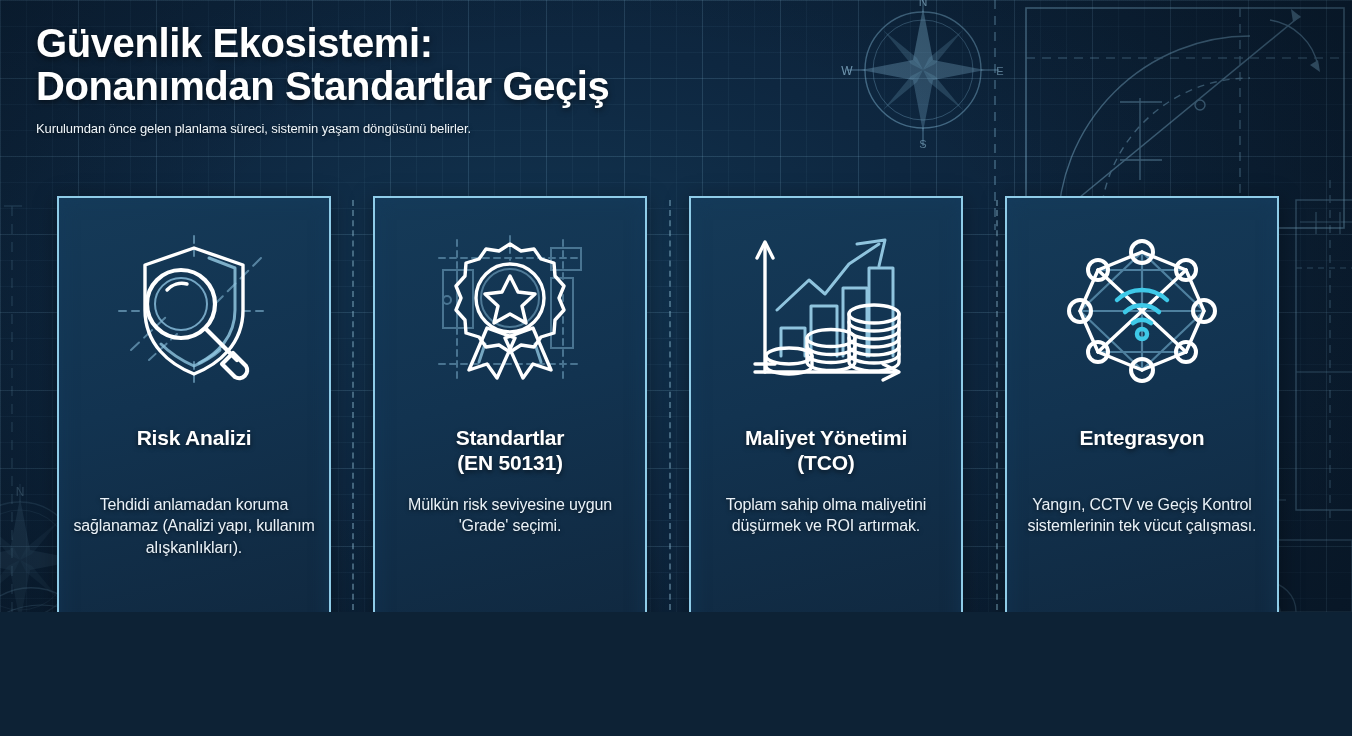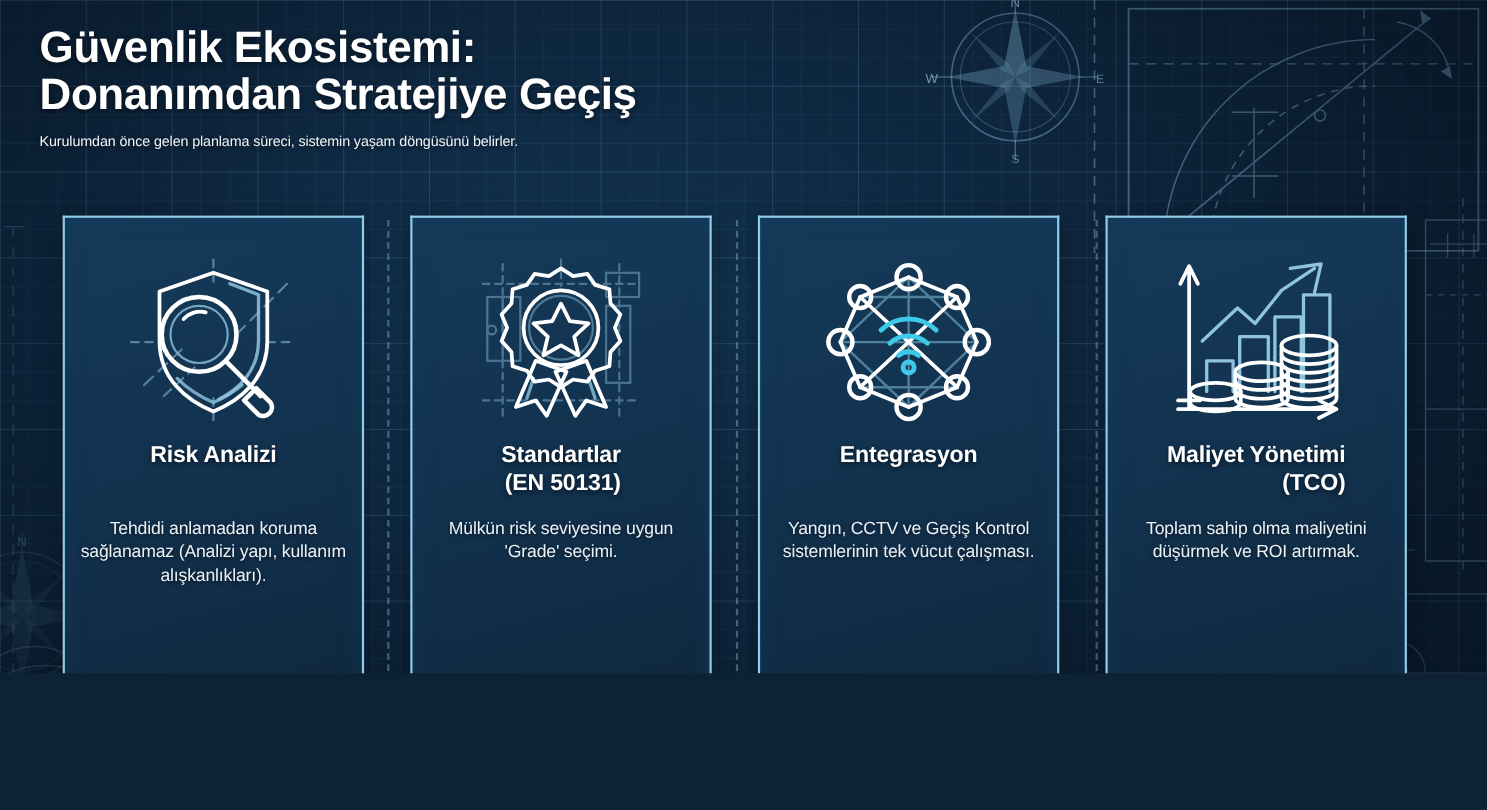--- a/index.html
+++ b/index.html
@@ -63,22 +63,22 @@
     border:2px solid #8fcce8;
     border-bottom:none;
     box-shadow:0 0 18px rgba(20,60,95,.6) inset, 0 4px 22px rgba(0,0,0,.35);
     display:flex; flex-direction:column; align-items:center;
     padding:22px 14px 0 14px;
   }
   .icon-box{ height:182px; display:flex; align-items:center; justify-content:center; width:100%; }
   .icon-box svg{ display:block; }
   .card-title{
     color:#ffffff; font-size:21px; font-weight:700; line-height:1.18;
-    text-align:right; letter-spacing:-.2px; text-shadow:0 2px 5px rgba(0,0,0,.6);
-    min-height:52px; display:flex; align-items:flex-start; justify-content:center;
+    text-align:center; letter-spacing:-.2px; text-shadow:0 2px 5px rgba(0,0,0,.6);
+    min-height:52px; display:flex; align-items:flex-start; justify-content:center;margin-top:24px;
   }
   .card-desc{
     margin-top:16px; color:#eaf2f8; font-size:16px; line-height:1.33;
     text-align:center; letter-spacing:-.15px; text-shadow:0 1px 4px rgba(0,0,0,.6);
   }
   
   .base{ position:relative; width:274px; height:96px; margin-top:-2px; }
   .base svg{ display:block; }
   
   .stroke-w{ fill:none; stroke:#ffffff; stroke-width:4.2; stroke-linecap:round; stroke-linejoin:round; }
@@ -182,21 +182,21 @@
 
   <div class="sep" style="left:352px; top:200px;"></div>
   <div class="sep" style="left:669px; top:200px;"></div>
   <div class="sep" style="left:996px; top:200px;"></div>
 
   <div class="vignette"></div>
 
   <div class="header">
     <h1 class="title">
       <span>Güvenlik Ekosistemi:</span>
-      <span class="l2">Donanımdan Stratejiye Geçiş</span>
+      <span class="l2">Donanımdan Standartlar Geçiş</span>
     </h1>
     <p class="subtitle">Kurulumdan önce gelen planlama süreci, sistemin yaşam döngüsünü belirler.</p>
   </div>
 
   <div class="cards">
 
     <div class="card-wrap">
       <div class="card">
         <div class="icon-box">
           <svg width="158" height="158" viewBox="0 0 158 158">
@@ -289,20 +289,82 @@
           <path d="M6 22 L6 52 L137 96 L268 52 L268 22 L137 66 Z" fill="url(#frontFace1)" stroke="#8fcce8" stroke-width="1.6"></path>
           <path d="M6 22 L38 4 L137 38 L236 4 L268 22 L137 66 Z" fill="url(#topFace1)" opacity=".92" stroke="#bfe8f7" stroke-width="1.6"></path>
           <line x1="137" y1="66" x2="137" y2="96" stroke="#cfeefb" stroke-width="1.6"></line>
         </svg>
       </div>
     </div>
 
     <div class="card-wrap">
       <div class="card">
         <div class="icon-box">
+          <svg width="166" height="158" viewBox="0 0 166 158">
+
+            <g class="stroke-w2">
+              <line x1="22" y1="14" x2="22" y2="140"></line>
+              <path d="M14 26 L22 10 L30 26"></path>
+              <line x1="12" y1="140" x2="152" y2="140"></line>
+              <path d="M140 132 L156 140 L140 148"></path>
+              <line x1="12" y1="132" x2="32" y2="132"></line>
+            </g>
+
+            <g class="stroke-c">
+              <path d="M38 124 L38 96 L62 96 L62 124"></path>
+              <path d="M68 124 L68 74 L94 74 L94 124"></path>
+              <path d="M100 124 L100 56 L124 56 L124 124"></path>
+              <path d="M126 124 L126 36 L150 36 L150 124"></path>
+            </g>
+
+            <g class="stroke-c">
+              <polyline points="34,78 66,48 82,62 106,32 136,12"></polyline>
+              <path d="M114 12 L142 8 L136 34" fill="none"></path>
+            </g>
+
+            <g class="stroke-w2">
+
+              <ellipse cx="46" cy="124" rx="23" ry="8"></ellipse>
+              <path d="M23 124 L23 134 A23 8 0 0 0 69 134 L69 124"></path>
+
+              <ellipse cx="88" cy="106" rx="24" ry="8.5"></ellipse>
+              <path d="M64 106 L64 114 A24 8.5 0 0 0 112 114 L112 106"></path>
+              <path d="M64 114 L64 122 A24 8.5 0 0 0 112 122 L112 114"></path>
+              <path d="M64 122 L64 130 A24 8.5 0 0 0 112 130 L112 122"></path>
+
+              <ellipse cx="131" cy="82" rx="25" ry="9"></ellipse>
+              <path d="M106 82 L106 90 A25 9 0 0 0 156 90 L156 82"></path>
+              <path d="M106 90 L106 98 A25 9 0 0 0 156 98 L156 90"></path>
+              <path d="M106 98 L106 106 A25 9 0 0 0 156 106 L156 98"></path>
+              <path d="M106 106 L106 114 A25 9 0 0 0 156 114 L156 106"></path>
+              <path d="M106 114 L106 122 A25 9 0 0 0 156 122 L156 114"></path>
+              <path d="M106 122 L106 130 A25 9 0 0 0 156 130 L156 122"></path>
+            </g>
+          </svg>
+        </div>
+        <div class="card-title">
+          <span>
+            <span>Maliyet Yönetimi</span><br>
+            <span>(TCO)</span>
+          </span>
+        </div>
+        <div class="card-desc">Toplam sahip olma maliyetini düşürmek ve ROI artırmak.</div>
+      </div>
+      <div class="base">
+        <svg width="274" height="96" viewBox="0 0 274 96">
+          <path d="M6 22 L6 52 L137 96 L268 52 L268 22 L137 66 Z" fill="url(#frontFace1)" stroke="#8fcce8" stroke-width="1.6"></path>
+          <path d="M6 22 L38 4 L137 38 L236 4 L268 22 L137 66 Z" fill="url(#topFace1)" opacity=".92" stroke="#bfe8f7" stroke-width="1.6"></path>
+          <line x1="137" y1="66" x2="137" y2="96" stroke="#cfeefb" stroke-width="1.6"></line>
+        </svg>
+      </div>
+    </div>
+
+    <div class="card-wrap">
+      <div class="card">
+        <div class="icon-box">
           <svg width="158" height="158" viewBox="0 0 158 158">
 
             <g stroke="#6ea8c8" stroke-width="2.2" fill="none" opacity=".65">
               <polygon points="79,20 123,38 141,79 123,120 79,138 35,120 17,79 35,38"></polygon>
               <line x1="79" y1="20" x2="79" y2="138"></line>
               <line x1="17" y1="79" x2="141" y2="79"></line>
               <line x1="35" y1="38" x2="123" y2="120"></line>
               <line x1="123" y1="38" x2="35" y2="120"></line>
               <line x1="35" y1="38" x2="123" y2="38"></line>
               <line x1="35" y1="120" x2="123" y2="120"></line>
@@ -351,76 +413,14 @@
       </div>
       <div class="base">
         <svg width="274" height="96" viewBox="0 0 274 96">
           <path d="M6 22 L6 52 L137 96 L268 52 L268 22 L137 66 Z" fill="url(#frontFace1)" stroke="#8fcce8" stroke-width="1.6"></path>
           <path d="M6 22 L38 4 L137 38 L236 4 L268 22 L137 66 Z" fill="url(#topFace1)" opacity=".92" stroke="#bfe8f7" stroke-width="1.6"></path>
           <line x1="137" y1="66" x2="137" y2="96" stroke="#cfeefb" stroke-width="1.6"></line>
         </svg>
       </div>
     </div>
 
-    <div class="card-wrap">
-      <div class="card">
-        <div class="icon-box">
-          <svg width="166" height="158" viewBox="0 0 166 158">
-
-            <g class="stroke-w2">
-              <line x1="22" y1="14" x2="22" y2="140"></line>
-              <path d="M14 26 L22 10 L30 26"></path>
-              <line x1="12" y1="140" x2="152" y2="140"></line>
-              <path d="M140 132 L156 140 L140 148"></path>
-              <line x1="12" y1="132" x2="32" y2="132"></line>
-            </g>
-
-            <g class="stroke-c">
-              <path d="M38 124 L38 96 L62 96 L62 124"></path>
-              <path d="M68 124 L68 74 L94 74 L94 124"></path>
-              <path d="M100 124 L100 56 L124 56 L124 124"></path>
-              <path d="M126 124 L126 36 L150 36 L150 124"></path>
-            </g>
-
-            <g class="stroke-c">
-              <polyline points="34,78 66,48 82,62 106,32 136,12"></polyline>
-              <path d="M114 12 L142 8 L136 34" fill="none"></path>
-            </g>
-
-            <g class="stroke-w2">
-
-              <ellipse cx="46" cy="124" rx="23" ry="8"></ellipse>
-              <path d="M23 124 L23 134 A23 8 0 0 0 69 134 L69 124"></path>
-
-              <ellipse cx="88" cy="106" rx="24" ry="8.5"></ellipse>
-              <path d="M64 106 L64 114 A24 8.5 0 0 0 112 114 L112 106"></path>
-              <path d="M64 114 L64 122 A24 8.5 0 0 0 112 122 L112 114"></path>
-              <path d="M64 122 L64 130 A24 8.5 0 0 0 112 130 L112 122"></path>
-
-              <ellipse cx="131" cy="82" rx="25" ry="9"></ellipse>
-              <path d="M106 82 L106 90 A25 9 0 0 0 156 90 L156 82"></path>
-              <path d="M106 90 L106 98 A25 9 0 0 0 156 98 L156 90"></path>
-              <path d="M106 98 L106 106 A25 9 0 0 0 156 106 L156 98"></path>
-              <path d="M106 106 L106 114 A25 9 0 0 0 156 114 L156 106"></path>
-              <path d="M106 114 L106 122 A25 9 0 0 0 156 122 L156 114"></path>
-              <path d="M106 122 L106 130 A25 9 0 0 0 156 130 L156 122"></path>
-            </g>
-          </svg>
-        </div>
-        <div class="card-title">
-          <span>
-            <span>Maliyet Yönetimi</span><br>
-            <span>(TCO)</span>
-          </span>
-        </div>
-        <div class="card-desc">Toplam sahip olma maliyetini düşürmek ve ROI artırmak.</div>
-      </div>
-      <div class="base">
-        <svg width="274" height="96" viewBox="0 0 274 96">
-          <path d="M6 22 L6 52 L137 96 L268 52 L268 22 L137 66 Z" fill="url(#frontFace1)" stroke="#8fcce8" stroke-width="1.6"></path>
-          <path d="M6 22 L38 4 L137 38 L236 4 L268 22 L137 66 Z" fill="url(#topFace1)" opacity=".92" stroke="#bfe8f7" stroke-width="1.6"></path>
-          <line x1="137" y1="66" x2="137" y2="96" stroke="#cfeefb" stroke-width="1.6"></line>
-        </svg>
-      </div>
-    </div>
-
   </div>
 </div>
 
 </body></html>

